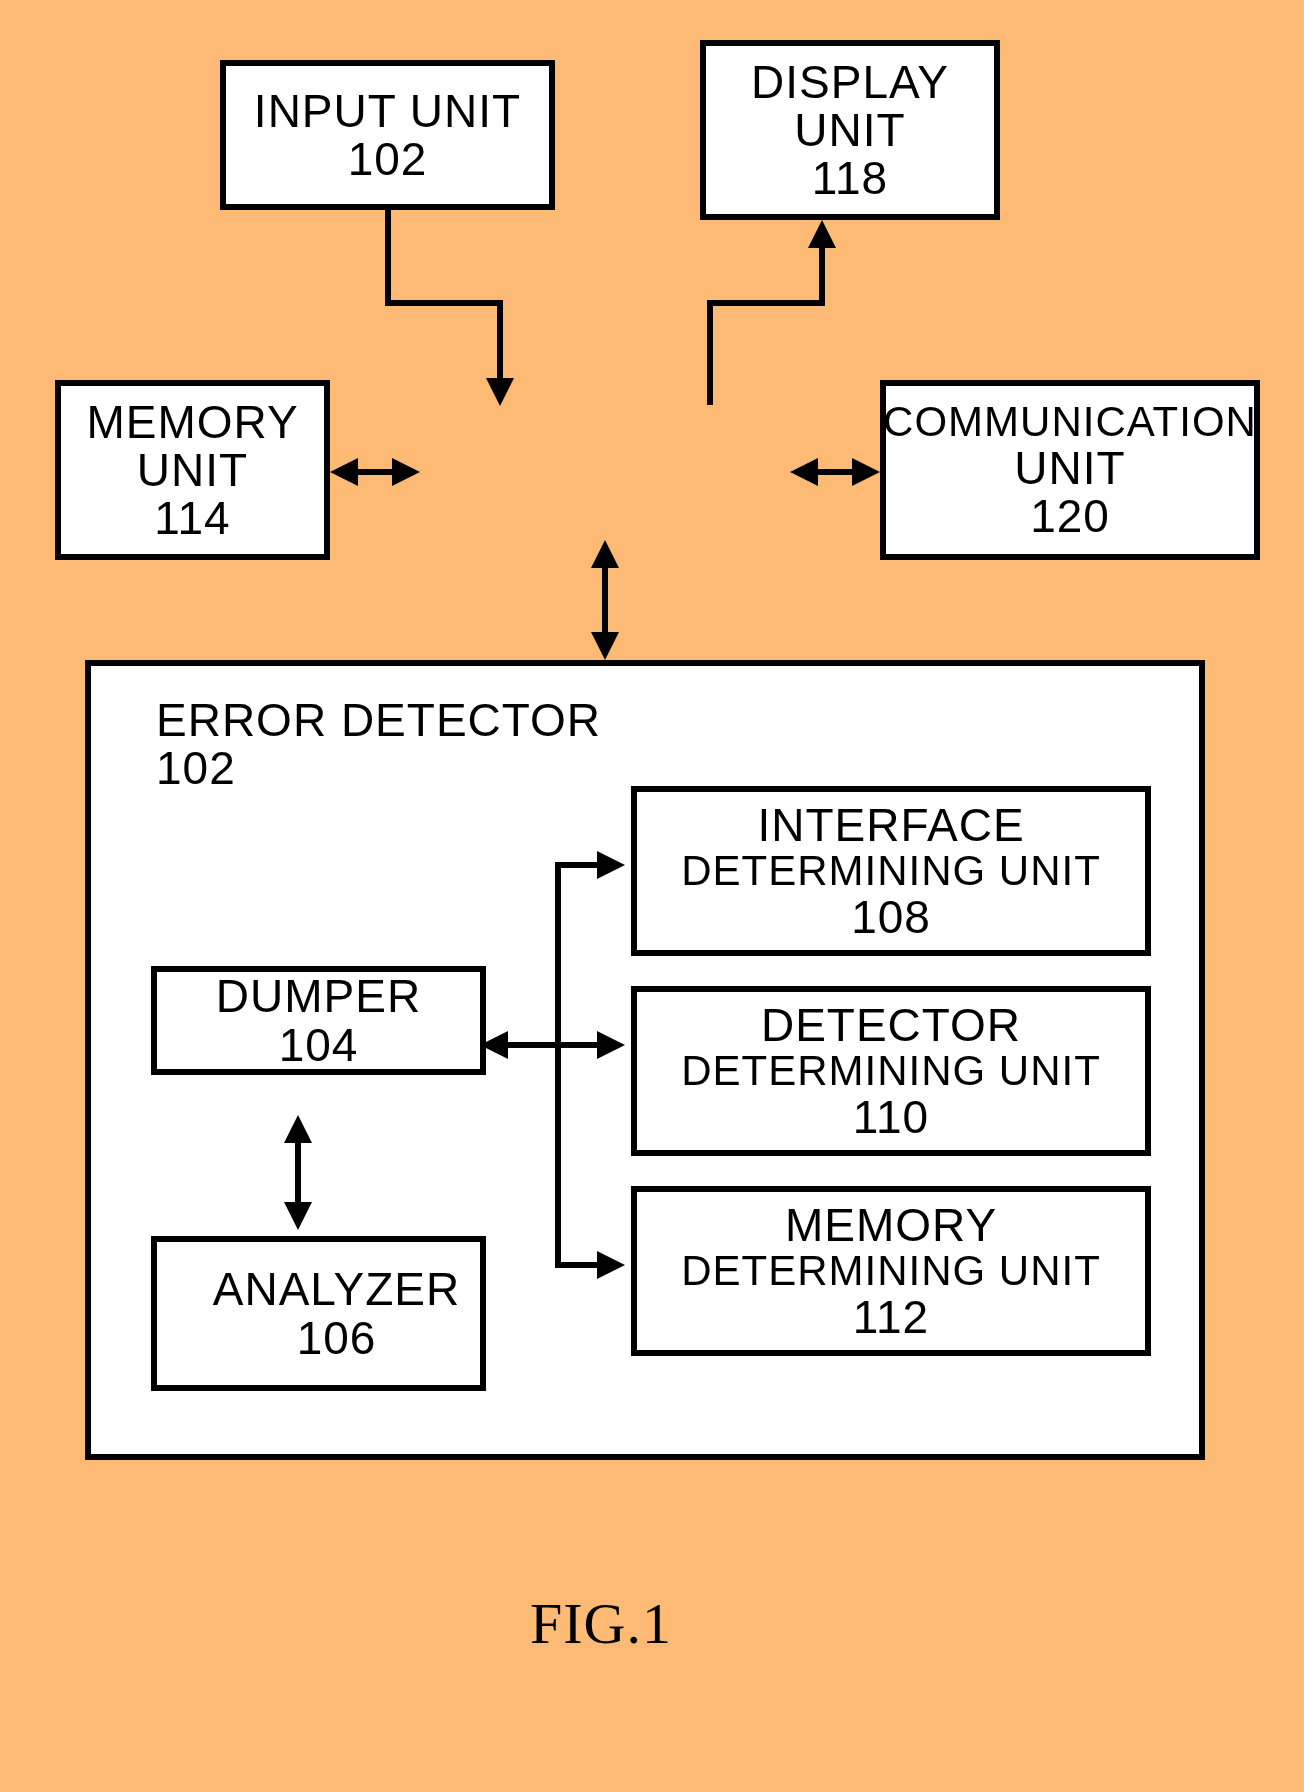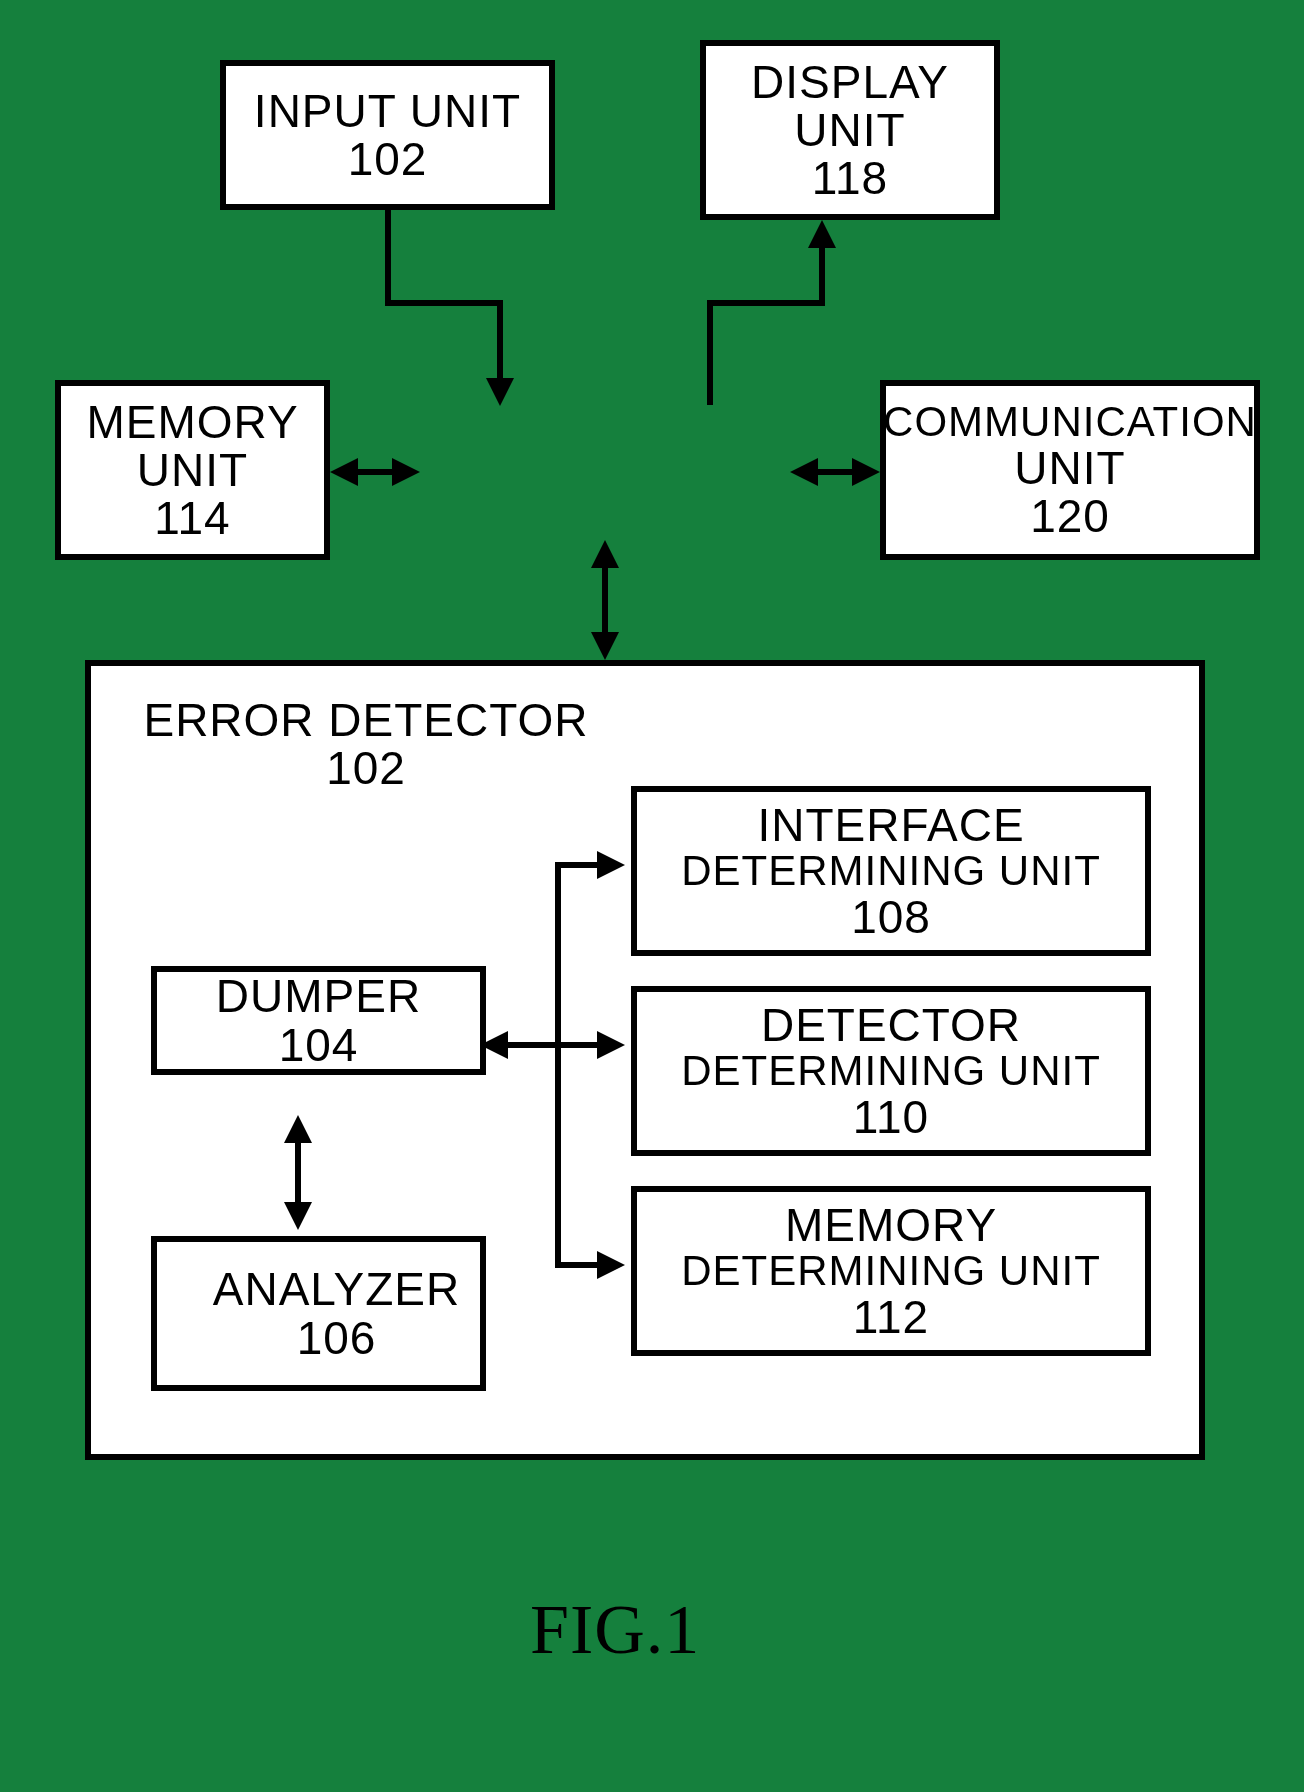--- a/index.html
+++ b/index.html
@@ -5,21 +5,21 @@
   html, body {
     margin: 0;
     padding: 0;
     background: #ffffff;
     font-family: Arial, Helvetica, sans-serif;
   }
   .canvas {
     position: relative;
     width: 1304px;
     height: 1792px;
-    background: #15803d;
+    background: #fdba74;
   }
   .box {
     position: absolute;
     border: 6px solid #000;
     background: #fff;
     box-sizing: border-box;
     display: flex;
     flex-direction: column;
     align-items: center;
     justify-content: center;
@@ -35,28 +35,28 @@
   .box span, .container-box span.title-line {
     white-space: pre;
   }
   .lbl-32 { font-size: 46px; letter-spacing: 1px; }
   .lbl-30 { font-size: 42px; letter-spacing: 1px; }
   .lbl-num { font-size: 46px; letter-spacing: 1px; }
   .container-title {
     position: absolute;
     display: flex;
     flex-direction: column;
-    align-items: center;
+    align-items: flex-start;
     text-align: center;
     line-height: 1.05;
   }
   .figcap {
     position: absolute;
     font-family: "Times New Roman", Times, serif;
-    font-size: 70px;
+    font-size: 58px;
     letter-spacing: 1px;
   }
 
   
   .hline, .vline {
     position: absolute;
     background: #000;
   }
   .hline { height: 6px; }
   .vline { width: 6px; }

